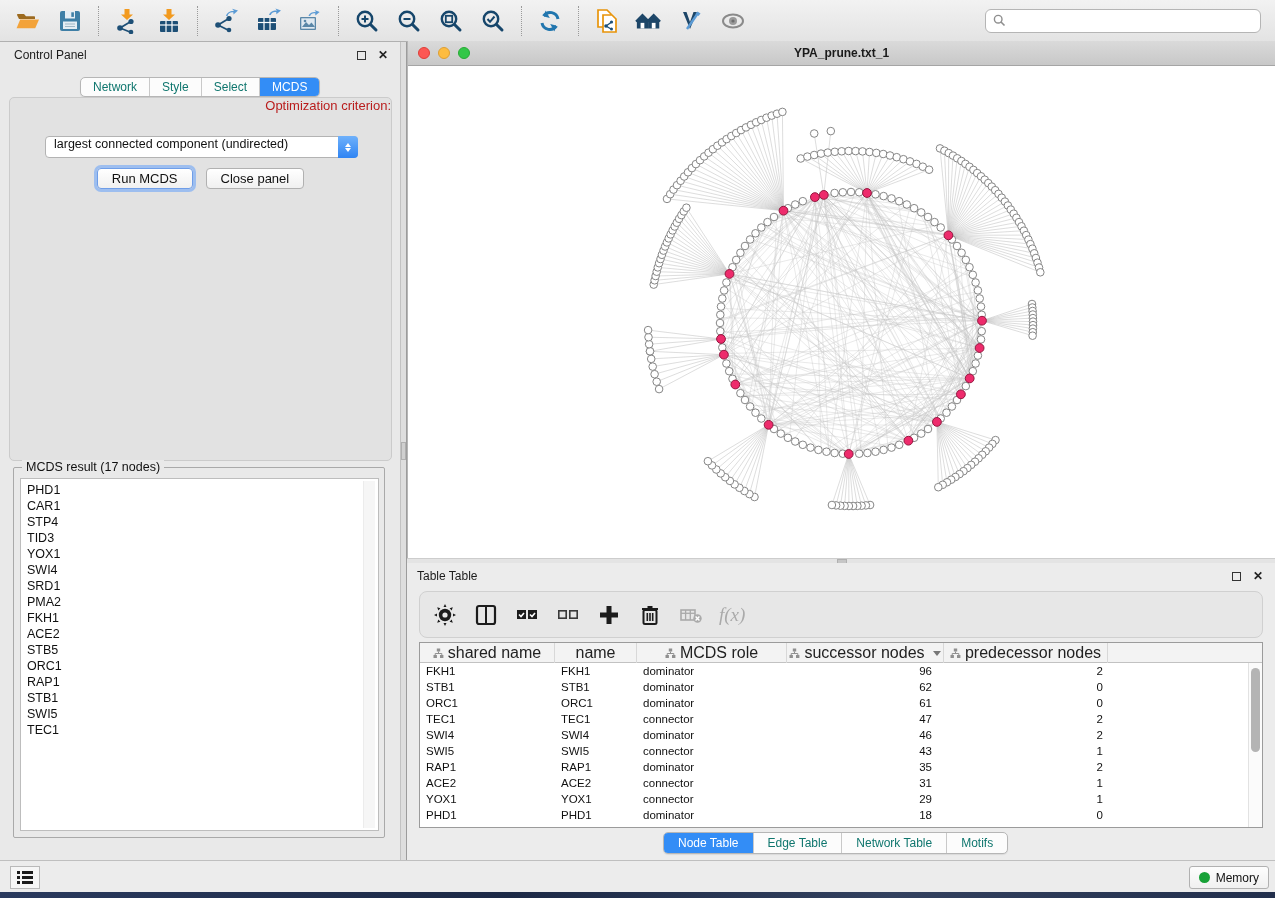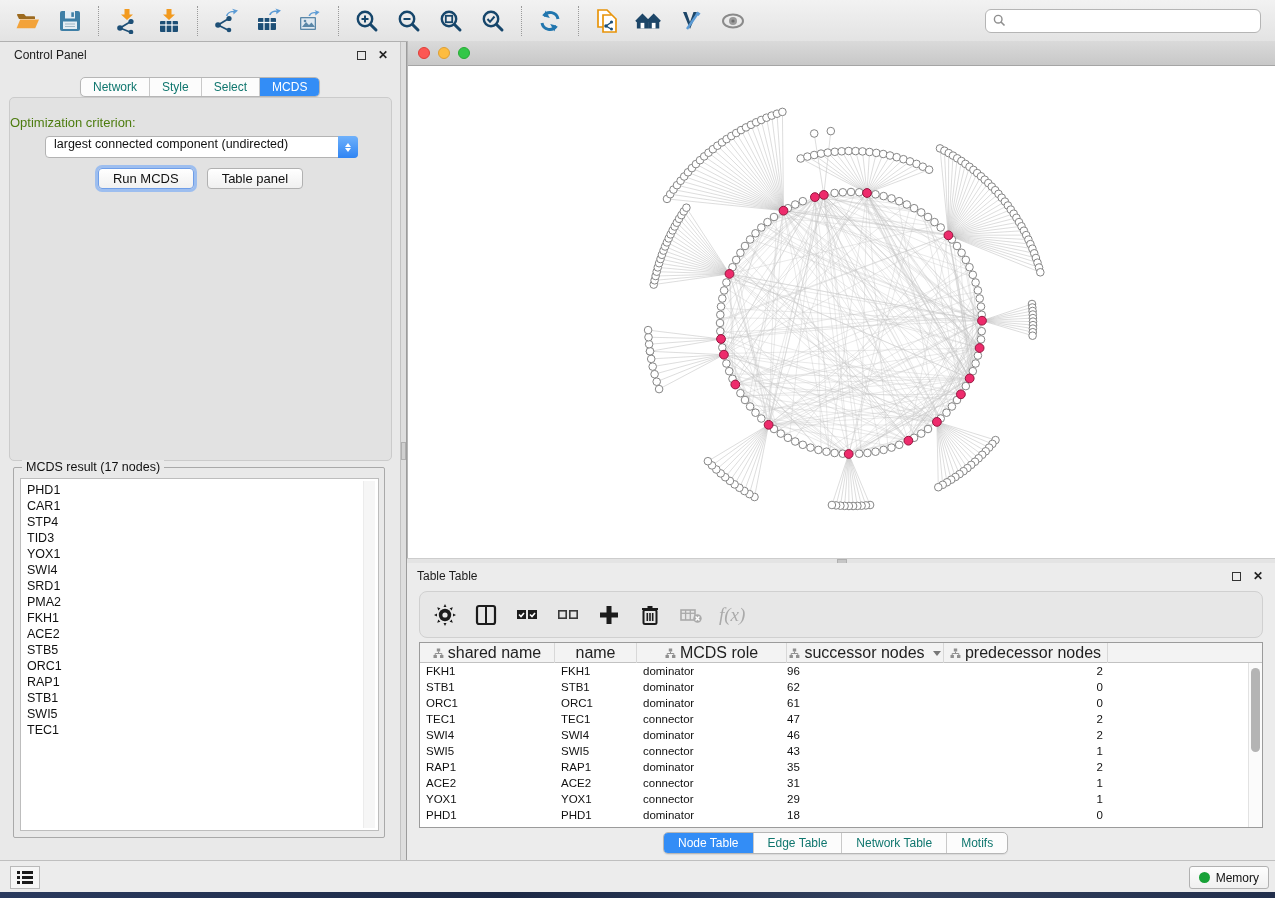--- a/index.html
+++ b/index.html
@@ -31,21 +31,21 @@
     font-size:12px;color:#222;font-weight:bold}
   .float-sq{width:9px;height:9px;border:1.5px solid #333}
   .seg{display:flex;border:1px solid #b6b6b6;border-radius:5px;background:#fcfcfc;overflow:hidden;
     box-shadow:0 1px 1px rgba(0,0,0,.08)}
   .seg .s{padding:2px 12px;font-size:12px;color:#0f766e;border-right:1px solid #c9c9c9;line-height:14px}
   .seg .s:last-child{border-right:none}
   .seg .s.active{background:#338df6;color:#fff}
   .cp-tabs{position:absolute;left:80px;top:35px}
   .cp-body{position:absolute;left:9px;top:55px;width:383px;height:364px;background:#e2e2e2;
     border:1px solid #cbcbcb;border-radius:5px}
-  .opt-label{text-align:left;margin-top:17px;font-size:13px;color:#4d7c0f}
+  .opt-label{text-align:right;font-size:13px;color:#b91c1c}
   .combo{position:absolute;left:35px;top:38px;width:313px;height:22px;background:#fff;border:1px solid #b3b3b3;
     border-radius:4px;display:flex;}
   .combo .val{flex:1;font-size:12.5px;padding-left:8px;color:#111;white-space:nowrap;overflow:hidden}
   .combo .step{width:20px;height:22px;margin:-1px -1px -1px 0;border-radius:0 4px 4px 0;
     background:linear-gradient(#6fb1fb,#2f84f3);display:flex;flex-direction:column;align-items:center;justify-content:center;gap:1px}
   .combo .step i{display:block;width:0;height:0;border-left:3.5px solid transparent;border-right:3.5px solid transparent}
   .combo .step i.up{border-bottom:4px solid #fff}
   .combo .step i.dn{border-top:4px solid #fff}
   .btnrow{position:absolute;left:0;top:70px;width:100%;display:flex;justify-content:center;gap:13px}
   .aquabtn{height:21px;padding:0 14px;font-size:13px;color:#111;background:linear-gradient(#fff,#f0f0f0);
@@ -87,21 +87,21 @@
   .thead{display:flex;height:20px;background:#f3f3f3;border-bottom:1px solid #c2c2c2}
   .th{position:relative;display:flex;align-items:center;justify-content:center;gap:4px;
      font-size:16px;color:#222;border-right:1px solid #d8d8d8;height:20px}
   .th svg{flex:0 0 auto}
   .caret{width:0;height:0;border-left:4px solid transparent;border-right:4px solid transparent;
      border-top:5px solid #777;margin-left:4px}
   .c0{width:135px}.c1{width:82px}.c2{width:150px}.c3{width:157px}.c4{width:164px}
   .trow{display:flex;height:16px}
   .tc{font-size:11.5px;line-height:16px;color:#111;overflow:hidden;white-space:nowrap}
   .trow .c0,.trow .c1,.trow .c2{padding-left:6px}
-  .trow .c3{padding-right:12px}
+  .trow .c3{text-align:right;padding-right:12px}
   .trow .c4{text-align:right;padding-right:5px}
   .vscroll{position:absolute;right:0;top:20px;width:14px;height:164px;background:#fbfbfb;border-left:1px solid #e2e2e2}
   .vscroll .thumb{position:absolute;left:2px;top:5px;width:9px;height:84px;border-radius:5px;background:#b4b4b4}
   .tp-tabs{position:absolute;left:256px;top:269px}
   .tp-tabs .s{padding:3px 14px;font-size:12px}
 
   
   .statusbar{position:absolute;left:0;top:860px;width:1275px;height:32px;background:#ececec;border-top:1px solid #bfbfbf}
   .listbtn{position:absolute;left:10px;top:5px;width:30px;height:23px;background:#f6f6f6;border:1px solid #b9b9b9;
     display:flex;align-items:center;justify-content:center}
@@ -296,21 +296,21 @@
       <div class="opt-label">Optimization criterion:</div>
       <div class="combo">
         <span class="val">largest connected component (undirected)</span>
         <span class="step">
             <i class="up"></i>
             <i class="dn"></i>
           </span>
       </div>
       <div class="btnrow">
         <button class="aquabtn focus">Run MCDS</button>
-        <button class="aquabtn">Table panel</button>
+        <button class="aquabtn">Close panel</button>
       </div>
     </div>
     <div class="fieldset">
       <span class="legend">MCDS result (17 nodes)</span>
       <div class="mcdslist" id="mcds-list">
         <div class="track"></div>
       <div class="it">PHD1</div>
           <div class="it">CAR1</div>
           <div class="it">STP4</div>
           <div class="it">TID3</div>
@@ -329,20 +329,21 @@
         </div>
     </div>
   </div>
 
   <div class="vsplit">
       <div class="h"></div>
     </div>
 
   <div class="netwin">
     <div class="net-titlebar">
+      <span class="net-title">YPA_prune.txt_1</span>
       <span class="lights">
         <span class="light r"></span>
         <span class="light y"></span>
         <span class="light g"></span>
       </span>
     </div>
     <div class="canvas">
       <svg id="net-svg" width="866" height="491" viewBox="0 0 866 491">
           <line x1="552.9" y1="328.3" x2="528.9" y2="355.9" stroke="#c3c3c3" stroke-width="0.8" opacity="0.45"></line>
           <line x1="500.4" y1="374.7" x2="332.5" y2="186.7" stroke="#c3c3c3" stroke-width="0.8" opacity="0.45"></line>

